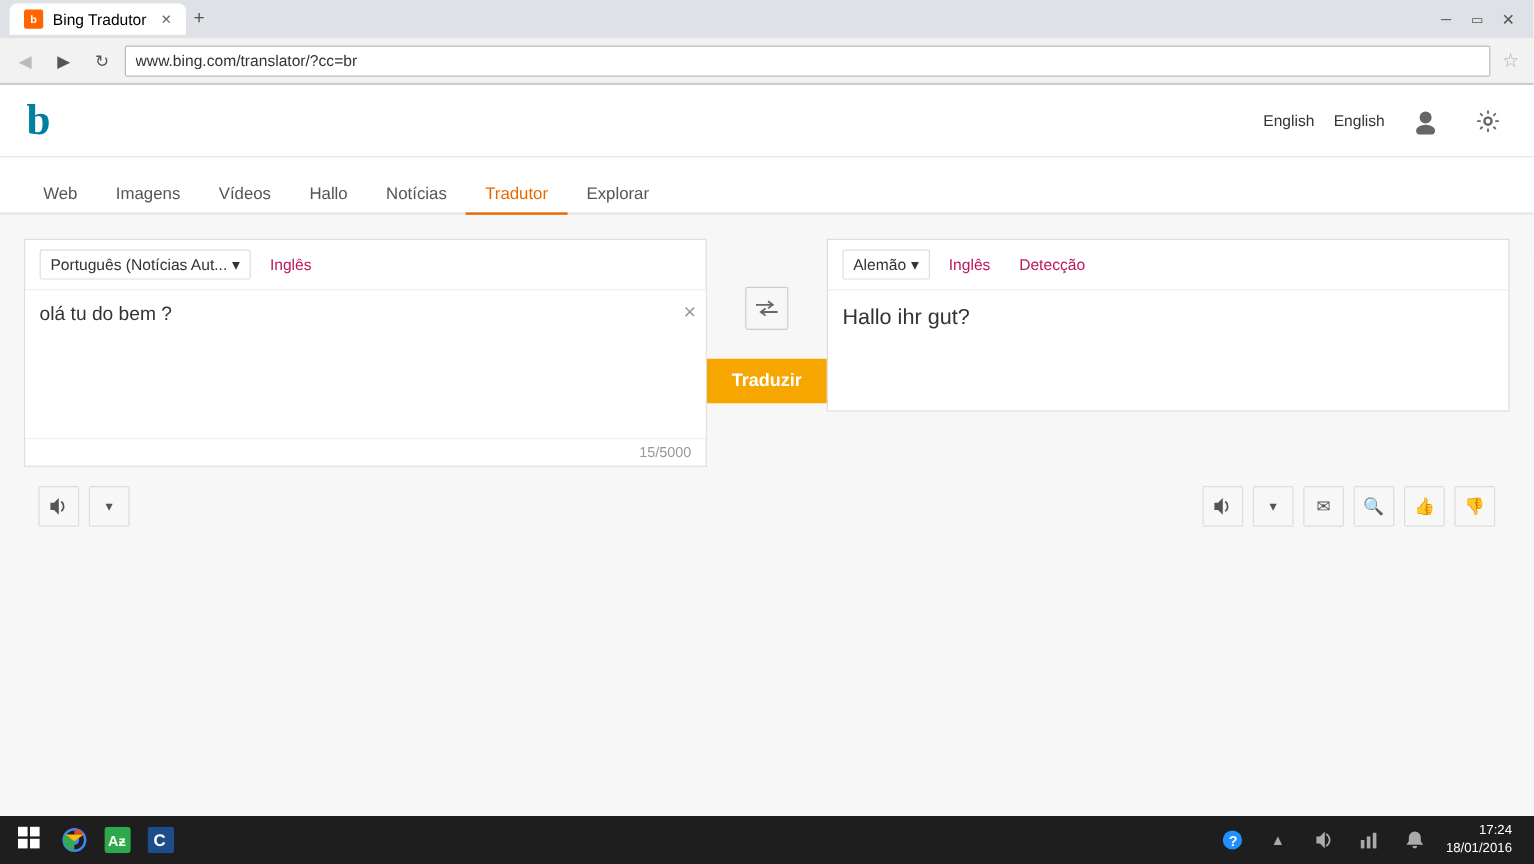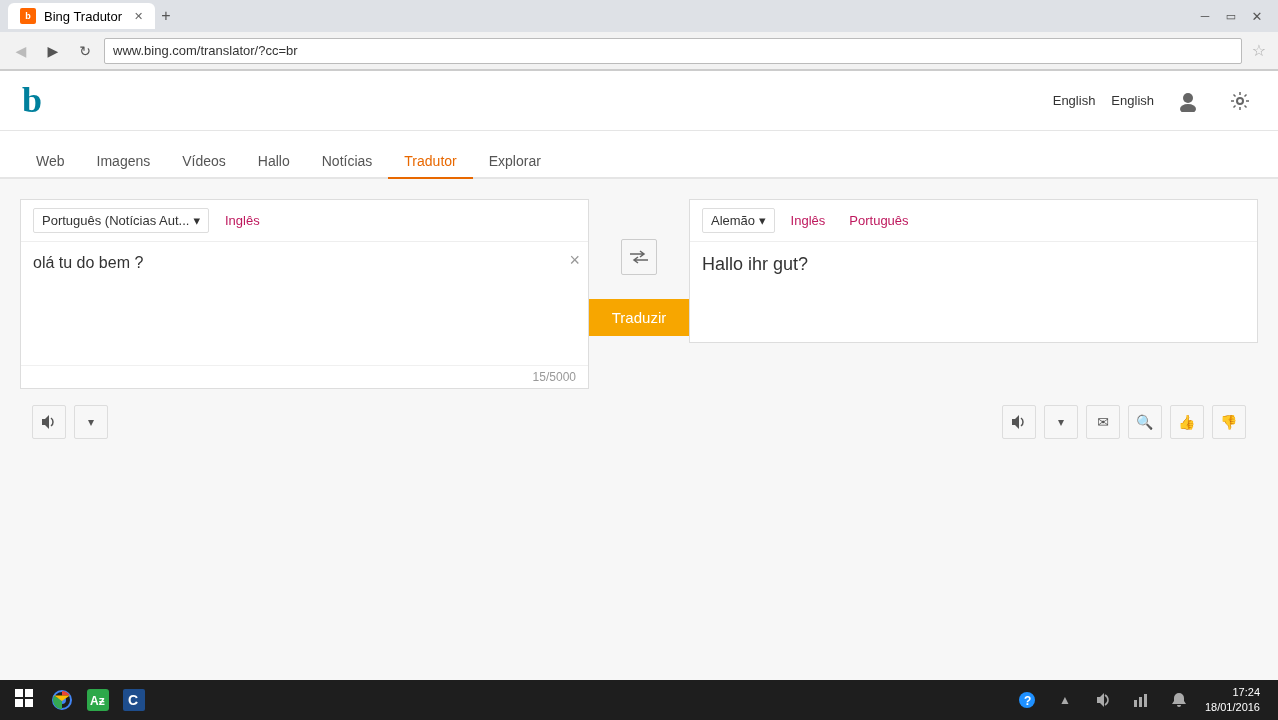--- a/index.html
+++ b/index.html
@@ -46,21 +46,21 @@
 
     .text-area-container { position: relative; }
     .input-textarea { width: 100%; border: none; outline: none; padding: 12px; font-size: 16px; color: #333; resize: none; height: 120px; font-family: inherit; }
     .clear-btn { position: absolute; top: 8px; right: 8px; background: none; border: none; cursor: pointer; color: #999; font-size: 18px; }
     .char-count { text-align: right; padding: 4px 12px; font-size: 12px; color: #999; border-top: 1px solid #f0f0f0; }
 
     .output-text { padding: 12px; font-size: 18px; color: #333; min-height: 100px; }
 
     .translate-middle { display: flex; flex-direction: column; align-items: center; justify-content: flex-start; padding-top: 40px; width: 100px; flex-shrink: 0; }
     .swap-btn { background: none; border: 1px solid #ccc; border-radius: 2px; width: 36px; height: 36px; display: flex; align-items: center; justify-content: center; cursor: pointer; color: #666; margin-bottom: 16px; }
-    .translate-btn { background: #f7a600; border: none; color: #fff; font-size: 15px; font-weight: normal; padding: 10px 20px; border-radius: 2px; cursor: pointer; width: 112px; margin-top: 8px; }
+    .translate-btn { background: #f7a600; border: none; color: #fff; font-size: 15px; font-weight: bold; padding: 10px 20px; border-radius: 2px; cursor: pointer; width: 112px; margin-top: 8px; }
 
     .bottom-bar { display: flex; align-items: center; padding: 8px 12px; gap: 8px; }
     .action-btn { background: none; border: 1px solid #ddd; border-radius: 2px; width: 34px; height: 34px; display: flex; align-items: center; justify-content: center; cursor: pointer; color: #555; font-size: 16px; }
 
     
     .taskbar { background: #1e1e1e; height: 40px; display: flex; align-items: center; padding: 0 4px; position: fixed; bottom: 0; left: 0; right: 0; }
     .start-btn { background: none; border: none; color: #fff; font-size: 18px; padding: 4px 10px; cursor: pointer; }
     .taskbar-icon { width: 36px; height: 36px; display: flex; align-items: center; justify-content: center; cursor: pointer; border-radius: 2px; }
     .taskbar-spacer { flex: 1; }
     .taskbar-right { display: flex; align-items: center; gap: 2px; padding: 0 8px; }
@@ -160,21 +160,21 @@
         <button class="translate-btn">Traduzir</button>
       </div>
 
       <div class="right-panel">
         <div class="lang-bar">
           <button class="lang-select-btn">
             <span>Alemão</span>
             <span>▾</span>
           </button>
           <span class="lang-tab">Inglês</span>
-          <span class="lang-tab">Português</span>
+          <span class="lang-tab">Detecção</span>
         </div>
         <div class="output-text">Hallo ihr gut?</div>
       </div>
 
     </div>
 
     <div style="display:flex; margin-top:-8px; margin-bottom:16px;">
       <div class="bottom-bar">
         <button class="action-btn">
           <svg width="18" height="16" viewBox="0 0 18 16">

